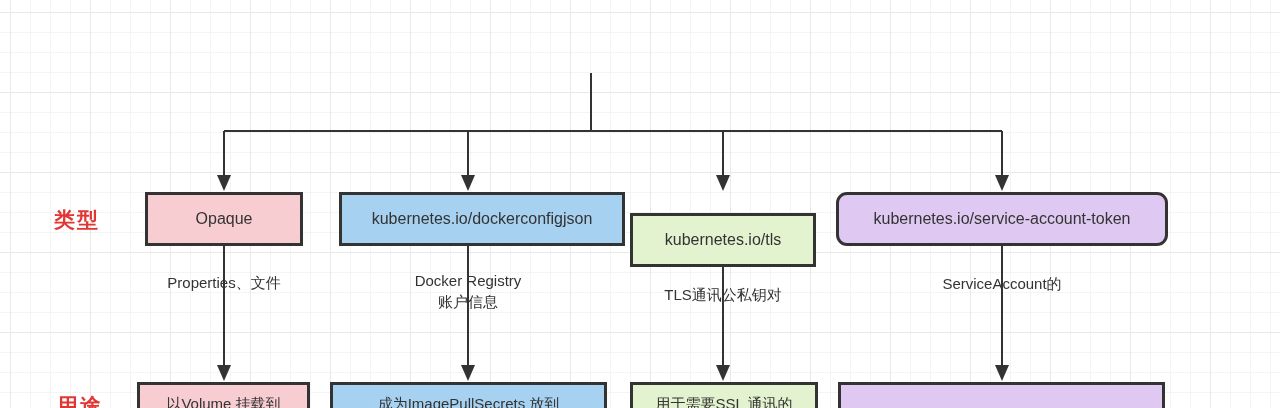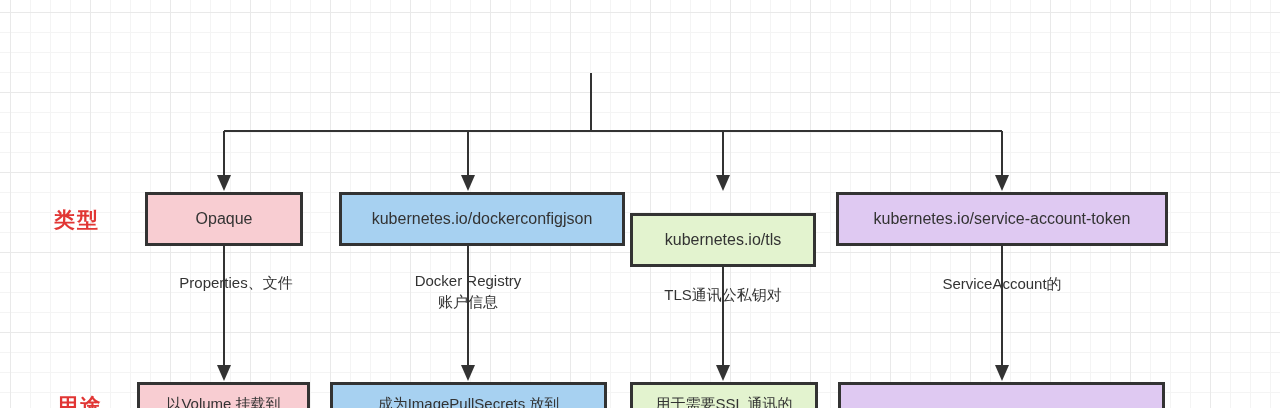--- a/index.html
+++ b/index.html
@@ -81,23 +81,23 @@
     </g>
   </svg>
 
 
   <div class="row-label" style="left: 54px; top: 206px; color: rgb(225, 54, 52);">类型</div>
   <div class="row-label" style="left: 57px; top: 392px; color: rgb(225, 54, 52);">用途</div>
 
   <div class="node" style="left: 145px; top: 192px; width: 158px; height: 54px; background-color: rgb(248, 205, 210);">Opaque</div>
   <div class="node" style="left: 339px; top: 192px; width: 286px; height: 54px; background-color: rgb(167, 209, 241);">kubernetes.io/dockerconfigjson</div>
   <div class="node" style="left: 630px; top: 192px; width: 186px; height: 54px; background-color: rgb(227, 243, 207); margin-top: 21px;">kubernetes.io/tls</div>
-  <div class="node" style="left: 836px; top: 192px; width: 332px; height: 54px; background-color: rgb(223, 201, 242);">kubernetes.io/service-account-token</div>
+  <div class="node" style="left: 836px; top: 192px; width: 332px; height: 54px; background-color: rgb(223, 201, 242); border-radius: 11px;">kubernetes.io/service-account-token</div>
 
-  <div class="desc" style="left:76px; top:272px;">
+  <div class="desc" style="left:64px; top:272px;">
     <div>Properties、文件</div>
   </div>
   <div class="desc" style="left:308px; top:270px;">
     <div>Docker Registry</div>
     <div>账户信息</div>
   </div>
   <div class="desc" style="left:563px; top:284px;">
     <div>TLS通讯公私钥对</div>
   </div>
   <div class="desc" style="left:842px; top:273px;">

